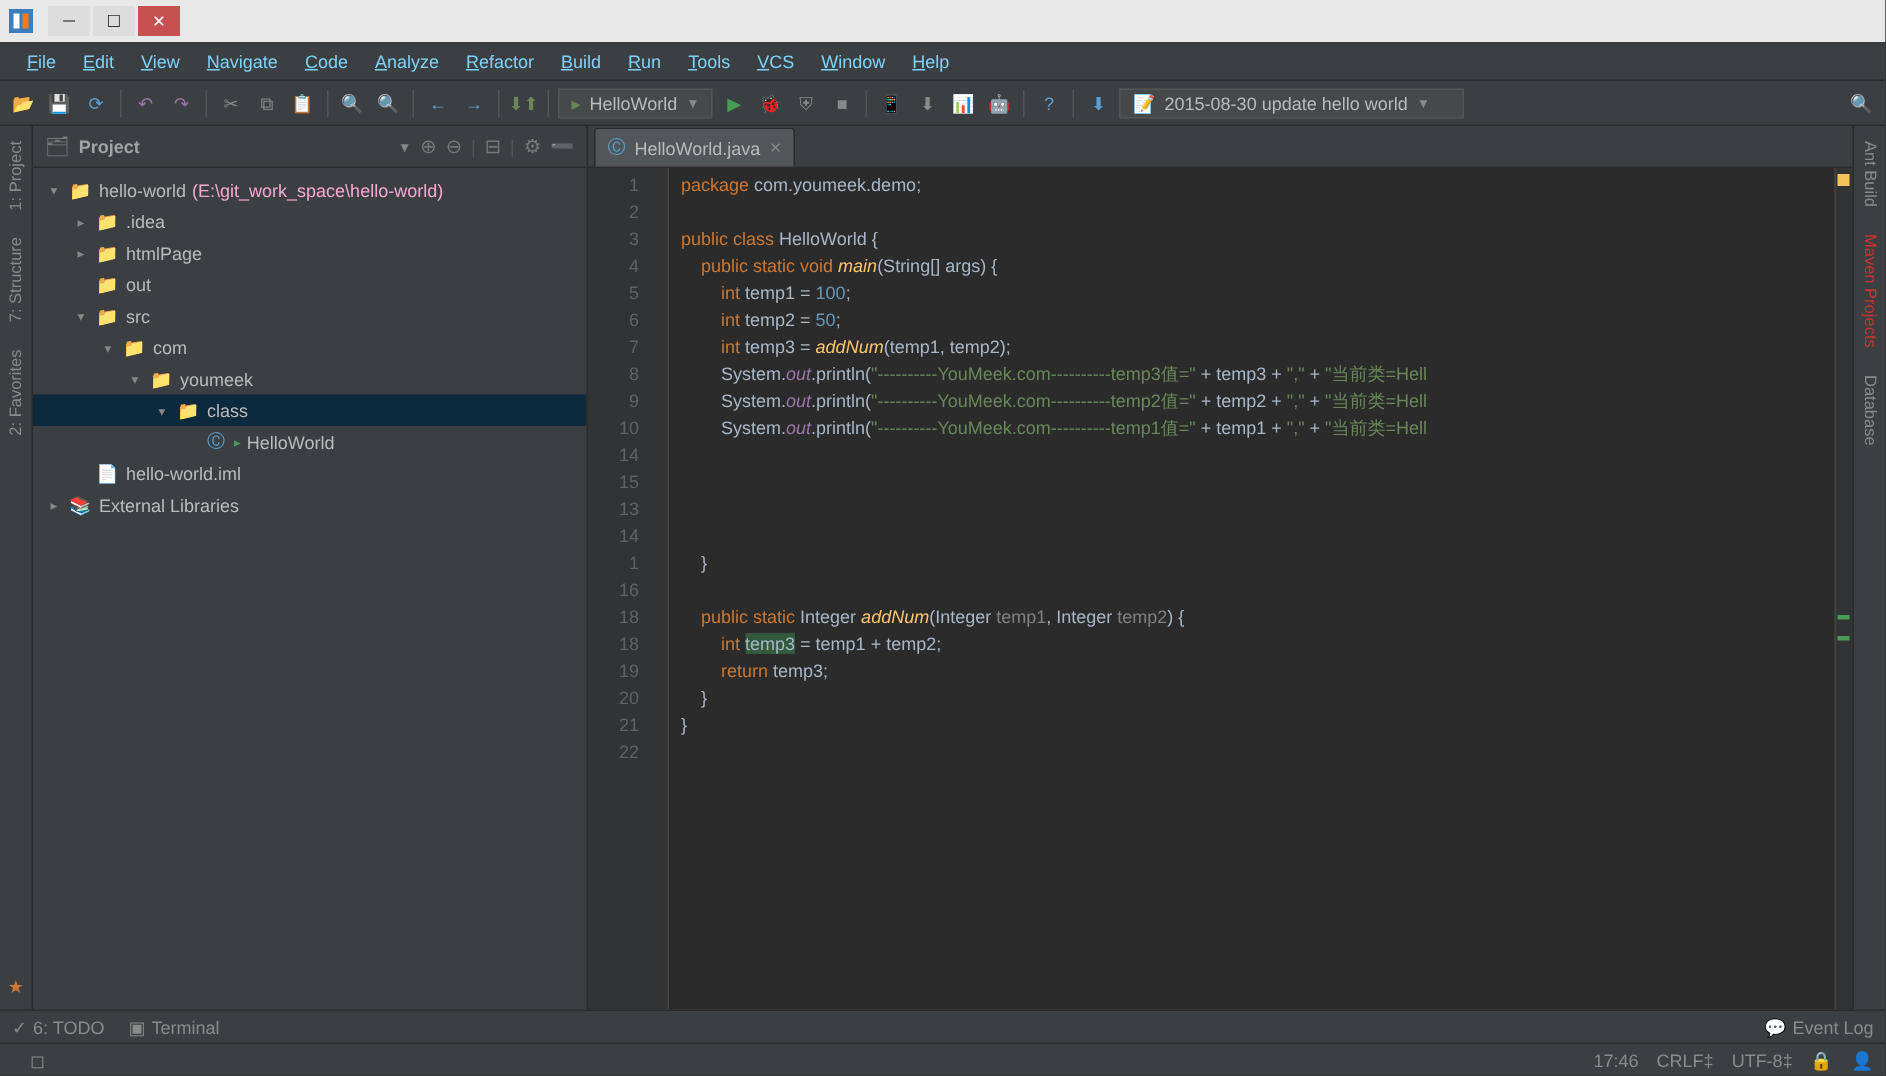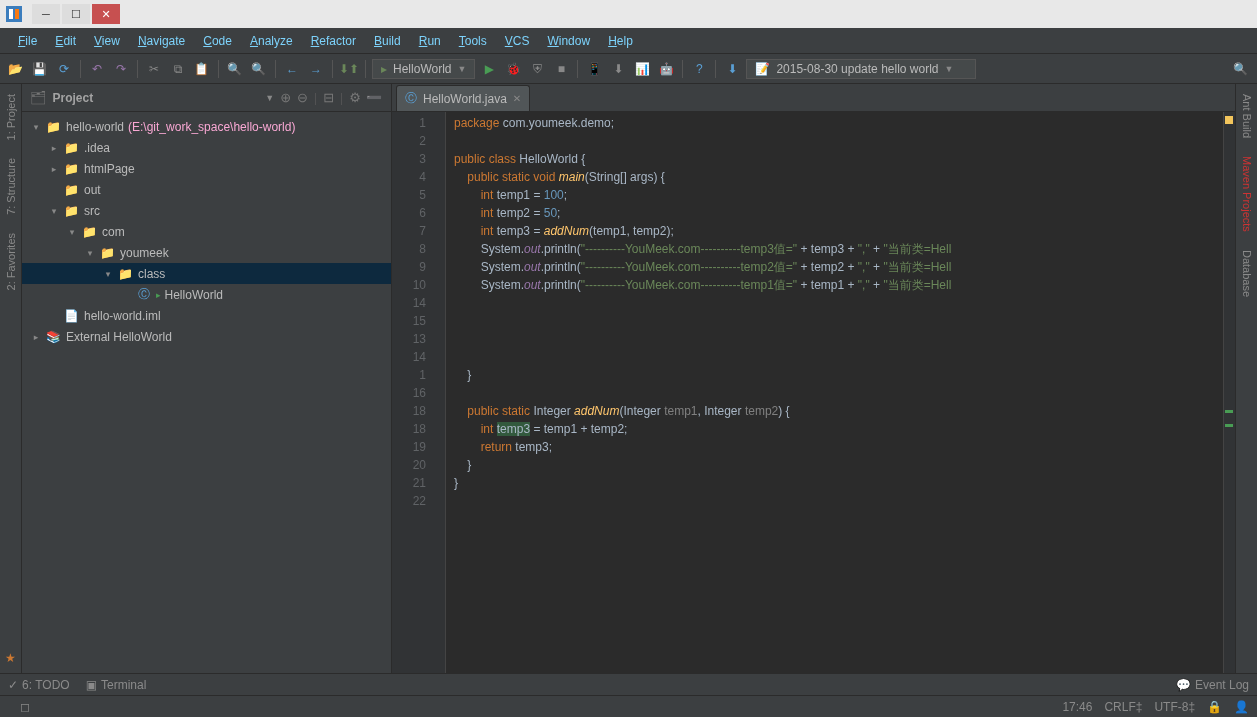--- a/index.html
+++ b/index.html
@@ -211,21 +211,21 @@
           <span>HelloWorld</span>
         </div>
         <div class="tree-row" style="padding-left: 26px;">
           <span class="exp"></span>
           <span class="fico ">📄</span>
           <span>hello-world.iml</span>
         </div>
         <div class="tree-row" style="padding-left: 8px;">
           <span class="exp">▸</span>
           <span class="fico ">📚</span>
-          <span>External HelloWorld</span>
+          <span>External Libraries</span>
         </div>
       </div>
   </div>
 
   <div class="editor">
     <div class="tabs">
       <div class="tab">
         <span style="color:#5a9fd4">Ⓒ</span>
         <span>HelloWorld.java</span>
         <span class="x">✕</span>

